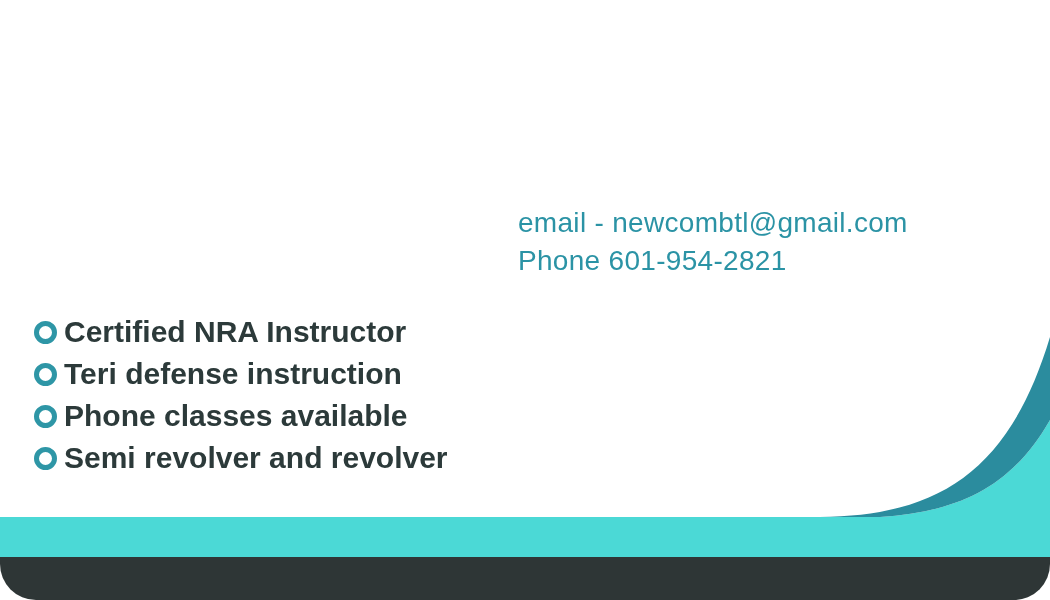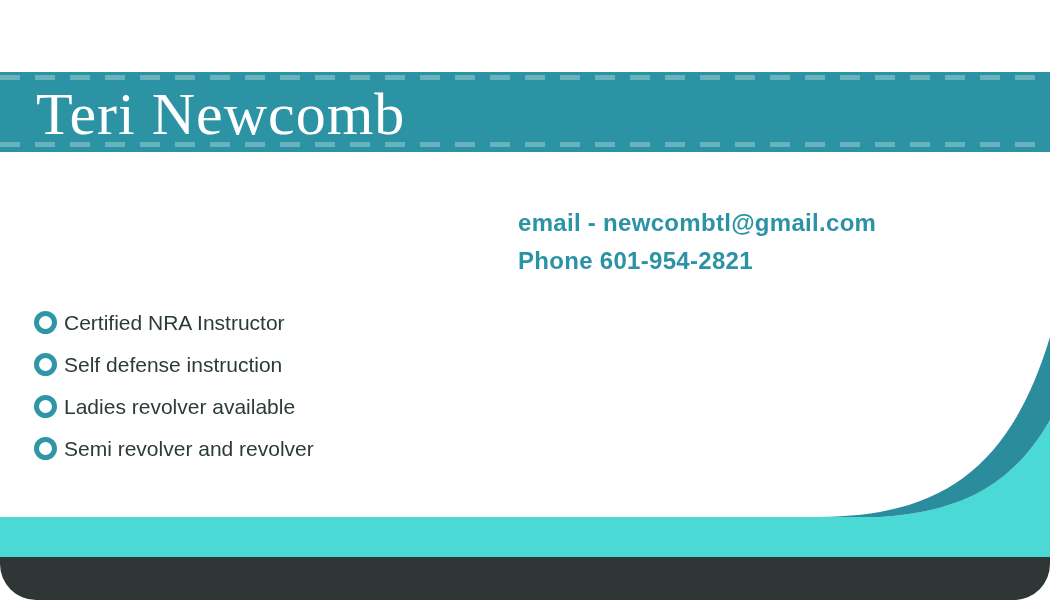--- a/index.html
+++ b/index.html
@@ -49,36 +49,36 @@
     font-size:60px;font-weight:400;
     letter-spacing:1px;
     line-height:1;
     padding-top:2px;
   }
 
   
   .contact-info{
     position:absolute;left:518px;top:204px;
     color:var(--contact-teal);
-    font-size:24px;font-weight:700;
+    font-size:28px;font-weight:400;
     line-height:38px;
     letter-spacing:0.3px;
     white-space:nowrap;
   }
 
   
   .services-list{
     position:absolute;left:34px;top:311px;
     list-style:none;margin:0;padding:0;
   }
   .services-list li{
-    display:flex;align-items:flex-start;
+    display:flex;align-items:center;
     height:42px;
     color:var(--text-dark);
-    font-size:21px;font-weight:400;
+    font-size:30px;font-weight:700;
     white-space:nowrap;
   }
   .bullet-circle{
     box-sizing:border-box;
     width:23px;height:23px;
     border:5px solid var(--bullet-teal);
     border-radius:50%;
     margin-right:7px;
     flex:0 0 auto;
     background:transparent;
@@ -96,43 +96,38 @@
     width:1050px;height:43px;
     background:var(--footer-dark);
     border-radius:0 0 36px 36px;
   }
 </style>
 </head>
 <body>
 
 <div class="card">
 
-  <div class="header-band">
-    <div class="dash-row top"></div>
-    <h1 class="page-title">Teri Newcomb</h1>
-    <div class="dash-row bottom"></div>
-  </div>
 
   <div class="contact-info">
     <div>email - newcombtl@gmail.com</div>
     <div>Phone 601-954-2821</div>
   </div>
 
   <ul class="services-list">
     <li>
       <span class="bullet-circle"></span>
       <span>Certified NRA Instructor</span>
     </li>
     <li>
       <span class="bullet-circle"></span>
-      <span>Self defense instruction</span>
+      <span>Teri defense instruction</span>
     </li>
     <li>
       <span class="bullet-circle"></span>
-      <span>Ladies revolver available</span>
+      <span>Phone classes available</span>
     </li>
     <li>
       <span class="bullet-circle"></span>
       <span>Semi revolver and revolver</span>
     </li>
   </ul>
 
   <svg class="corner-swoosh" viewBox="0 0 1050 600" xmlns="http://www.w3.org/2000/svg" aria-hidden="true">
     <path fill="var(--turquoise-light)" d="M 0 517 L 880 517 C 955 512 1010 490 1050 420 L 1050 557 L 0 557 Z"></path>
     <path fill="var(--swoosh-teal)" d="M 820 517 C 940 516 1010 470 1050 337 L 1050 420 C 1010 490 955 512 880 517 Z"></path>

